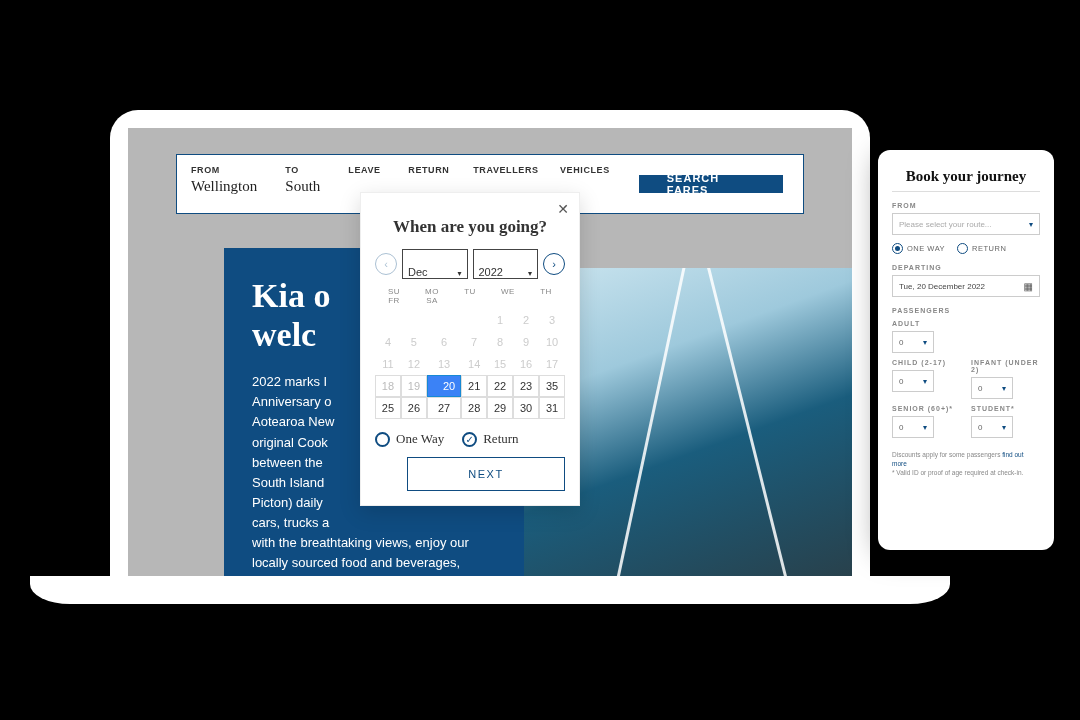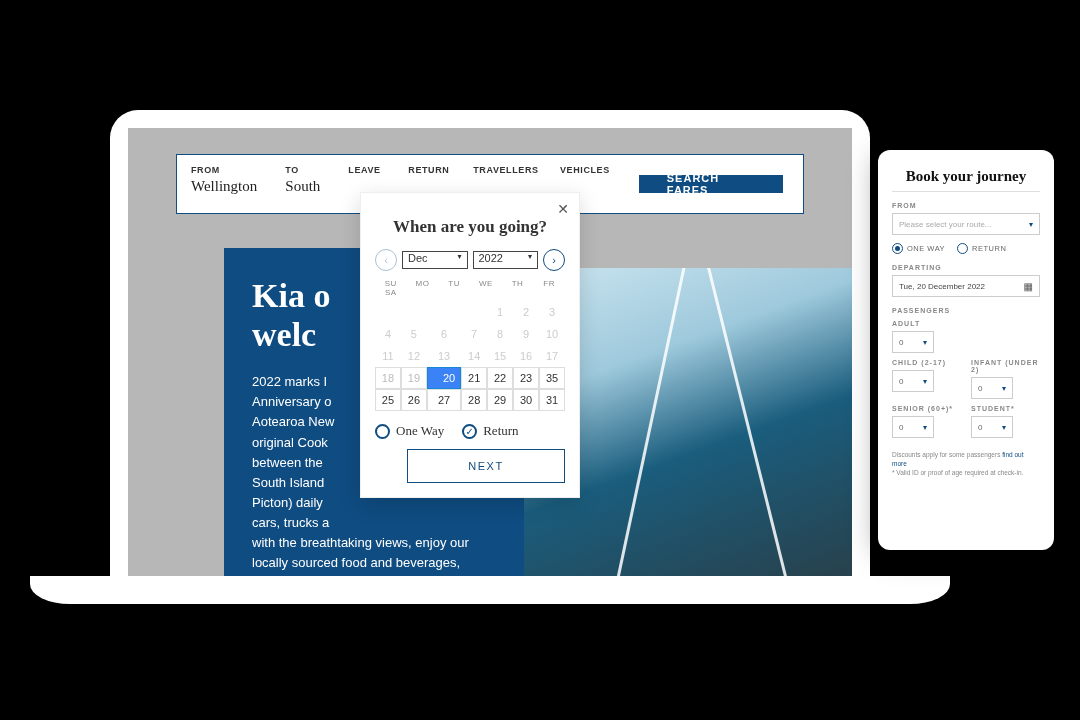--- a/index.html
+++ b/index.html
@@ -129,29 +129,29 @@
     margin-bottom: 8px;
   }
   .navcircle {
     width: 22px; height: 22px; border-radius: 50%;
     border: 1.5px solid #0f4c81;
     display:flex;align-items:center;justify-content:center;
     font-size:11px; color:#0f4c81; cursor:pointer;
   }
   .navcircle.dim { opacity:.35; cursor:default; }
   .sel {
-    flex:1; height:18px;
+    flex:1; height:30px;
     border:1px solid #444;
-    display:flex;align-items:flex-start;justify-content:space-between;
+    display:flex;align-items:flex-end;justify-content:space-between;
     padding:0 5px; font-size:11px; cursor:pointer;
   }
   .sel .caret { font-size:8px; }
 
   .dow {
-    display:grid; grid-template-columns:repeat(6,1fr);
+    display:grid; grid-template-columns:repeat(5,1fr);
     text-align:center; font-size:8px; color:#888;
     letter-spacing:.5px; margin-bottom:4px;
   }
   .days {
     display:grid; grid-template-columns:repeat(7,1fr);
     gap:0;
   }
   .day {
     height:22px; display:flex;align-items:center;justify-content:center;
     font-size:11px; border:1px solid transparent;

